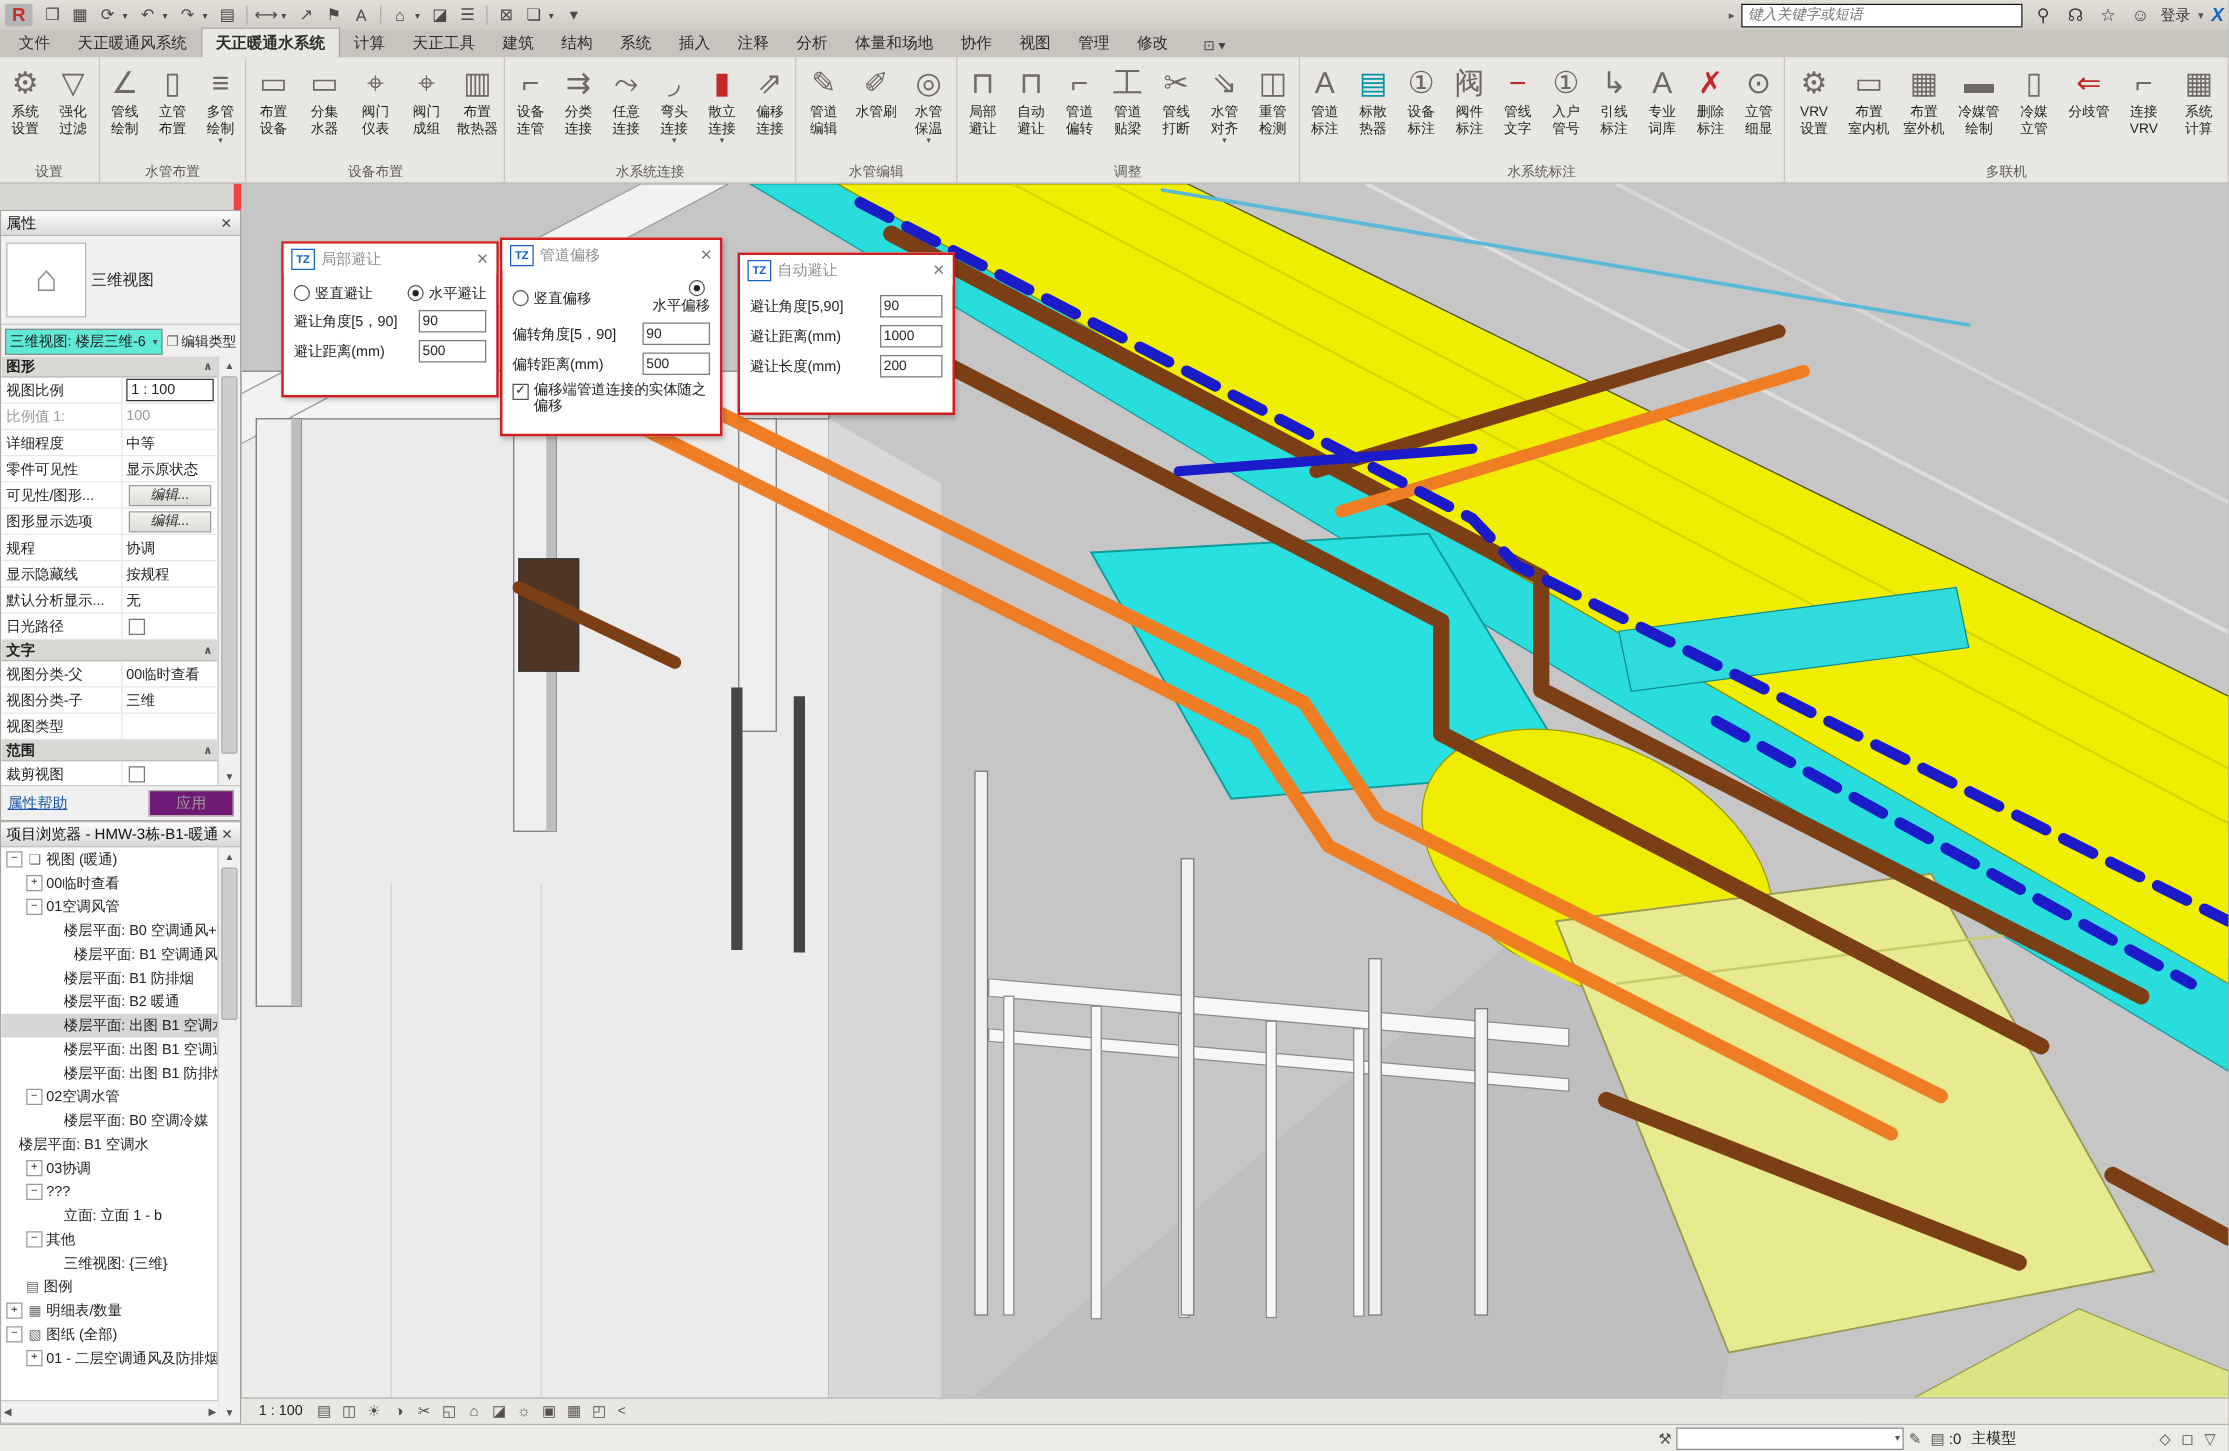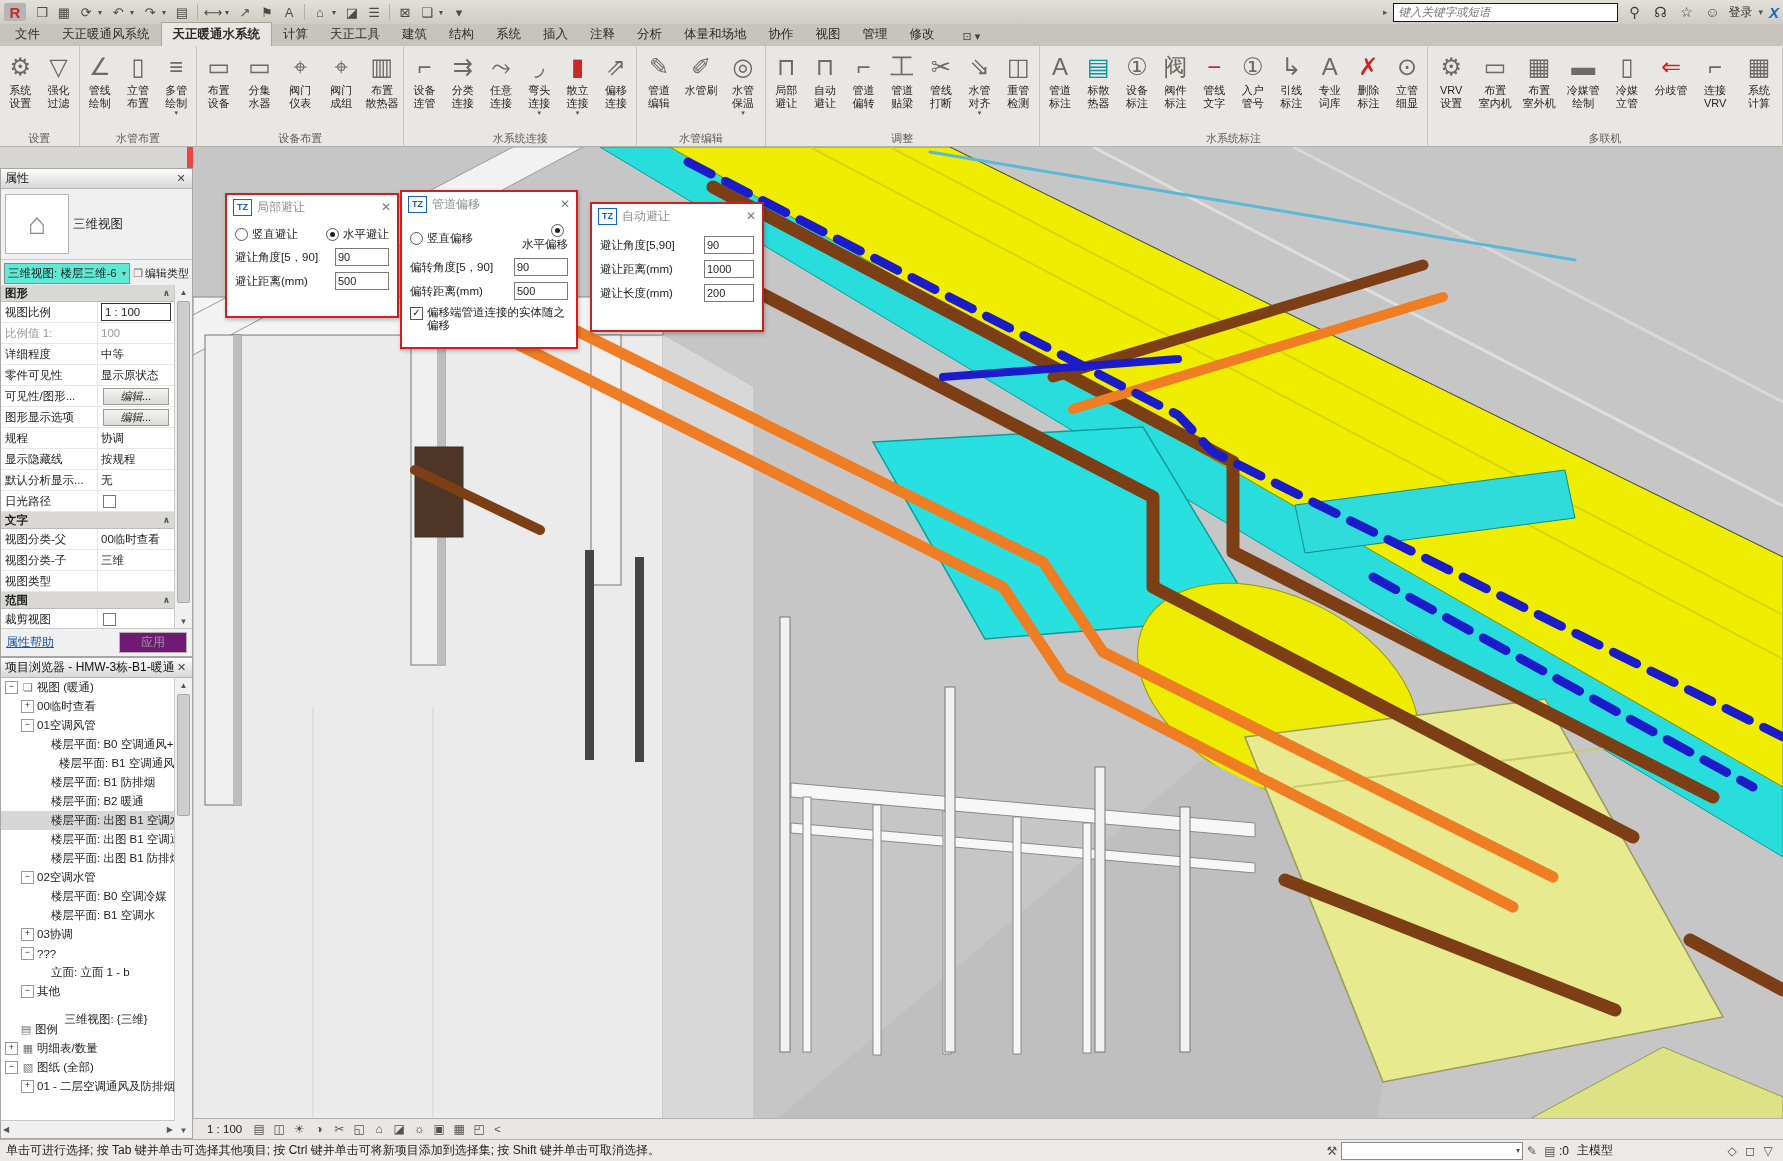--- a/index.html
+++ b/index.html
@@ -671,41 +671,41 @@
             <span>楼层平面: 出图 B1 防排烟</span>
           </div>
           <div class="trow" style="padding-left: 20px;">
             <span class="texp">−</span>
             <span>02空调水管</span>
           </div>
           <div class="trow" style="padding-left: 36px;">
             <span class="texp none"></span>
             <span>楼层平面: B0 空调冷媒</span>
           </div>
-          <div class="trow" style="padding-left: 36px;">
+          <div class="trow" style="">
             <span class="texp none"></span>
             <span>楼层平面: B1 空调水</span>
           </div>
           <div class="trow" style="padding-left: 20px;">
             <span class="texp">+</span>
             <span>03协调</span>
           </div>
           <div class="trow" style="padding-left: 20px;">
             <span class="texp">−</span>
             <span>???</span>
           </div>
           <div class="trow" style="padding-left: 36px;">
             <span class="texp none"></span>
             <span>立面: 立面 1 - b</span>
           </div>
           <div class="trow" style="padding-left: 20px;">
             <span class="texp">−</span>
             <span>其他</span>
           </div>
-          <div class="trow" style="padding-left: 36px; flex-direction: column;">
+          <div class="trow" style="padding-left: 36px;">
             <span class="texp none"></span>
             <span>三维视图: {三维}</span>
           </div>
           <div class="trow" style="padding-left: 4px;">
             <span class="texp none"></span>
             <span class="ticon">▤</span>
             <span>图例</span>
           </div>
           <div class="trow" style="padding-left: 4px;">
             <span class="texp">+</span>
@@ -829,21 +829,20 @@
         <span class="vicon">◪</span>
         <span class="vicon">☼</span>
         <span class="vicon">▣</span>
         <span class="vicon">▦</span>
         <span class="vicon">◰</span>
       </span>
     <span class="vcol">&lt;</span>
   </div>
 
   <div class="statusbar">
-    <span style="white-space:nowrap;overflow:hidden;">单击可进行选择; 按 Tab 键并单击可选择其他项目; 按 Ctrl 键并单击可将新项目添加到选择集; 按 Shift 键并单击可取消选择。</span>
     <span class="sspacer"></span>
     <span id="sb-left" style="display:flex;align-items:center;">
         <span class="sicon">⚒</span>
       </span>
     <span class="scombo">
       <span></span>
       <span class="car">▾</span>
     </span>
     <span id="sb-mid" style="display:flex;align-items:center;">
         <span class="sicon">✎</span>

